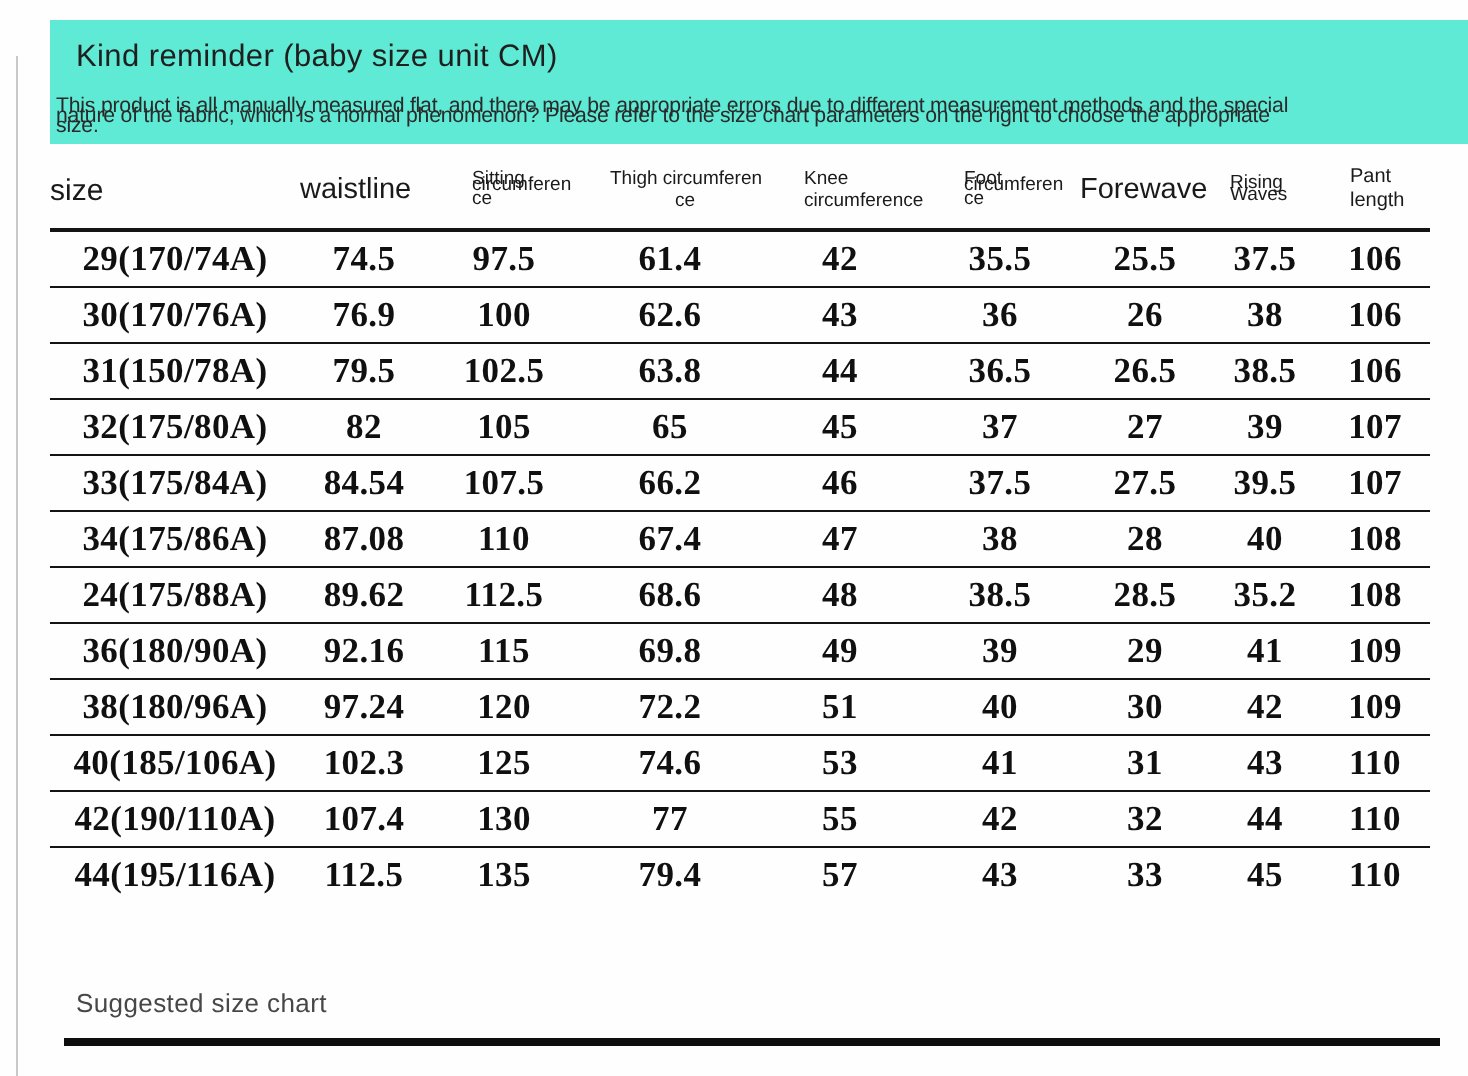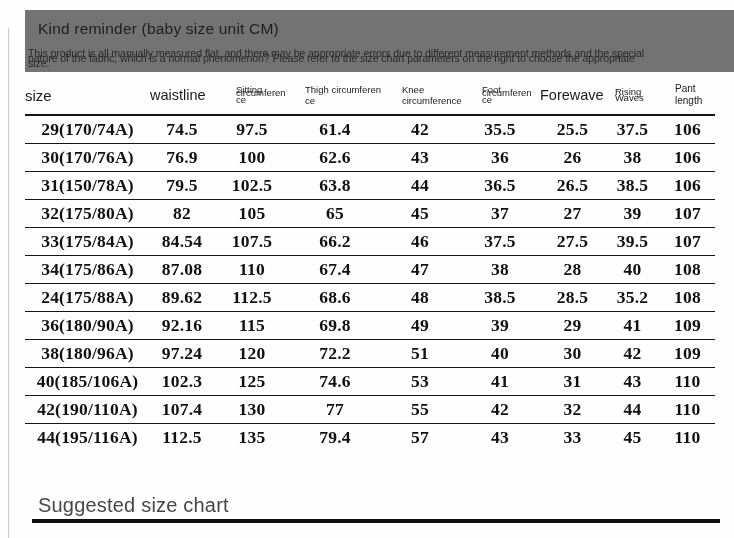--- a/index.html
+++ b/index.html
@@ -12,21 +12,21 @@
   }
 
   .left-rule {
     position:absolute; left:8px; top:28px; width:1px; height:510px;
     background:#c9c9c9;
   }
 
   
   .header-panel {
     position:absolute; left:25px; top:10px; width:709px; height:62px;
-    background:#737373;
+    background:#5eead4;
   }
   .panel-title {
     position:absolute; left:13px; top:10px;
     font-size:15.5px; color:#1f1f1f; letter-spacing:.2px; white-space:nowrap;
   }
   .fine-print { position:absolute; left:3px; top:37px; width:700px; height:24px; }
   .fp {
     position:absolute; left:0; white-space:nowrap;
     font-size:10.6px; color:#2a2a2a; letter-spacing:-0.1px;
   }
@@ -39,21 +39,21 @@
   }
   .size-table thead th {
     border-bottom:2px solid #141414; height:38px;
     font-weight:normal; color:#1a1a1a; padding:0; vertical-align:middle;
     text-align:left;
   }
   th.c-size   { text-align:center; font-size:15px; }
   th.c-waist  { text-align:center; font-size:14.5px; }
   th.c-fore   { text-align:center; font-size:14.5px; }
   th.c-sit  .hwrap { padding-left:22px; }
-  th.c-thigh .hwrap{ padding-left:15px; }
+  th.c-thigh .hwrap{ padding-left:15px;text-align:center; }
   th.c-knee .hwrap { padding-left:22px; }
   th.c-foot .hwrap { padding-left:22px; }
   th.c-rise .hwrap { padding-left:10px; }
   th.c-pant .hwrap { padding-left:15px; }
   .hsmall { font-size:9.5px; line-height:1.2; }
   .twoline span { display:block; white-space:nowrap; }
   .hstack { position:relative; height:22px; }
   .hstack .l { position:absolute; white-space:nowrap; }
   .hstack3 .l1 { top:0; }  .hstack3 .l2 { top:3px; } .hstack3 .l3 { top:10px; }
   .hstack2 .l1 { top:2px; } .hstack2 .l2 { top:8px; }
@@ -63,21 +63,21 @@
     text-align:center; padding:0;
     font-family:"Liberation Serif", "DejaVu Serif", serif;
     font-weight:bold; font-size:17.5px; color:#101010;
     letter-spacing:.2px; white-space:nowrap;
   }
   .size-table tbody tr:last-child td { border-bottom:none; }
 
   
   .footer-label {
     position:absolute; left:38px; top:494px;
-    font-size:20px; color:#474747; letter-spacing:.2px;
+    font-size:13px; color:#474747; letter-spacing:.2px;
   }
   .bottom-rule {
     position:absolute; left:32px; top:519px; width:688px; height:3.5px;
     background:#0d0d0d;
   }
 </style>
 </head>
 <body>
 
 <div class="page">

